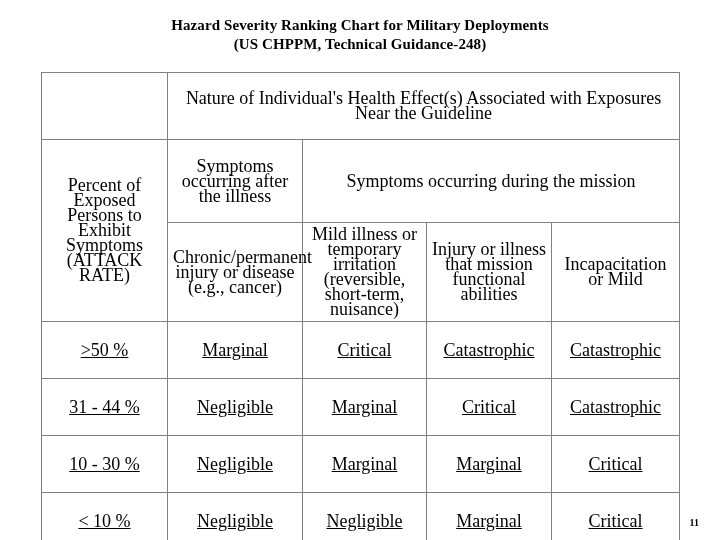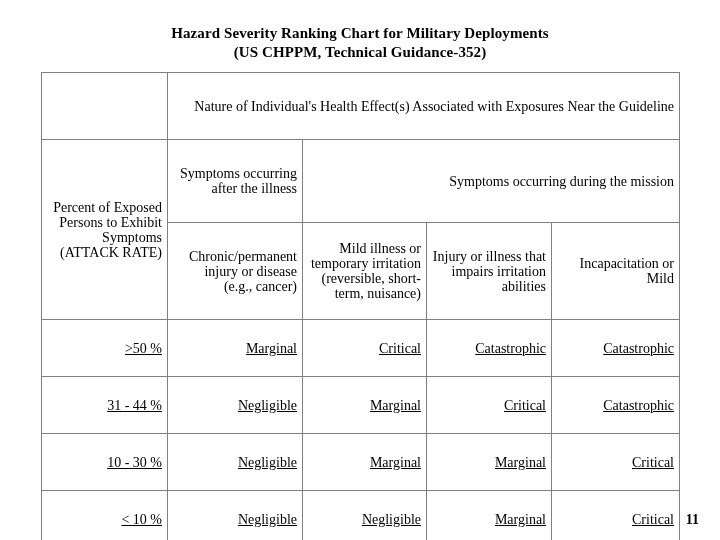--- a/index.html
+++ b/index.html
@@ -16,21 +16,21 @@
     position: relative;
   }
   .slide {
     position: relative;
     width: 720px;
     height: 540px;
     box-sizing: border-box;
   }
   .title-block {
     text-align: center;
-    padding-top: 24px;
+    padding-top: 16px;
     font-family: Liberation Serif, serif;
   }
   .title-line {
     font-size: 15px;
     font-weight: bold;
     line-height: 19px;
     letter-spacing: 0.1px;
   }
   .table-wrap {
     position: absolute;
@@ -39,22 +39,22 @@
     width: 638px;
   }
   table.hazard {
     border-collapse: collapse;
     width: 638px;
     table-layout: fixed;
   }
   table.hazard td {
     border: 1px solid #808080;
     vertical-align: middle;
-    text-align: right;
-    font-size: 14px;
+    text-align: center;
+    font-size: 18px;
     line-height: 15px;
     padding: 4px 5px;
   }
   td.blank-cell {
     border-right: 1px solid #808080;
   }
   td.header-span {
     height: 58px;
   }
   td.attack-rate {
@@ -76,37 +76,37 @@
     vertical-align: middle;
   }
   td.data-cell {
     height: 48px;
     text-decoration: underline;
   }
   .page-number {
     position: absolute;
     right: 21px;
     bottom: 12px;
-    font-size: 14px;
+    font-size: 10px;
     font-weight: bold;
   }
   .c1 { width: 126px; }
   .c2 { width: 135px; }
   .c3 { width: 124px; }
   .c4 { width: 125px; }
   .c5 { width: 128px; }
 </style>
 </head>
 <body>
 
 <div class="slide">
 
   <div class="title-block">
     <div class="title-line">Hazard Severity Ranking Chart for Military Deployments</div>
-    <div class="title-line">(US CHPPM, Technical Guidance-352)</div>
+    <div class="title-line">(US CHPPM, Technical Guidance-248)</div>
   </div>
 
   <div class="table-wrap">
     <table class="hazard">
       <colgroup>
         <col class="c1">
           <col class="c2">
           <col class="c3">
           <col class="c4">
           <col class="c5">
@@ -117,21 +117,21 @@
           <td class="header-span" colspan="4">Nature of Individual's Health Effect(s) Associated with Exposures Near the Guideline</td>
         </tr>
         <tr>
           <td class="attack-rate" rowspan="2">Percent of Exposed Persons to Exhibit Symptoms (ATTACK RATE)</td>
           <td class="after-mission" rowspan="1">Symptoms occurring after the illness</td>
           <td class="during-mission" colspan="3">Symptoms occurring during the mission</td>
         </tr>
         <tr>
             <td class="subhead">Chronic/permanent injury or disease (e.g., cancer)</td>
           <td class="subhead">Mild illness or temporary irritation (reversible, short-term, nuisance)</td>
-          <td class="subhead">Injury or illness that impairs irritation abilities</td>
+          <td class="subhead">Injury or illness that mission functional abilities</td>
           <td class="subhead">Incapacitation or Mild</td>
         </tr>
 
         <tr>
           <td class="data-cell">&gt;50 %</td>
           <td class="data-cell">Marginal</td>
           <td class="data-cell">Critical</td>
           <td class="data-cell">Catastrophic</td>
           <td class="data-cell">Catastrophic</td>
         </tr>

